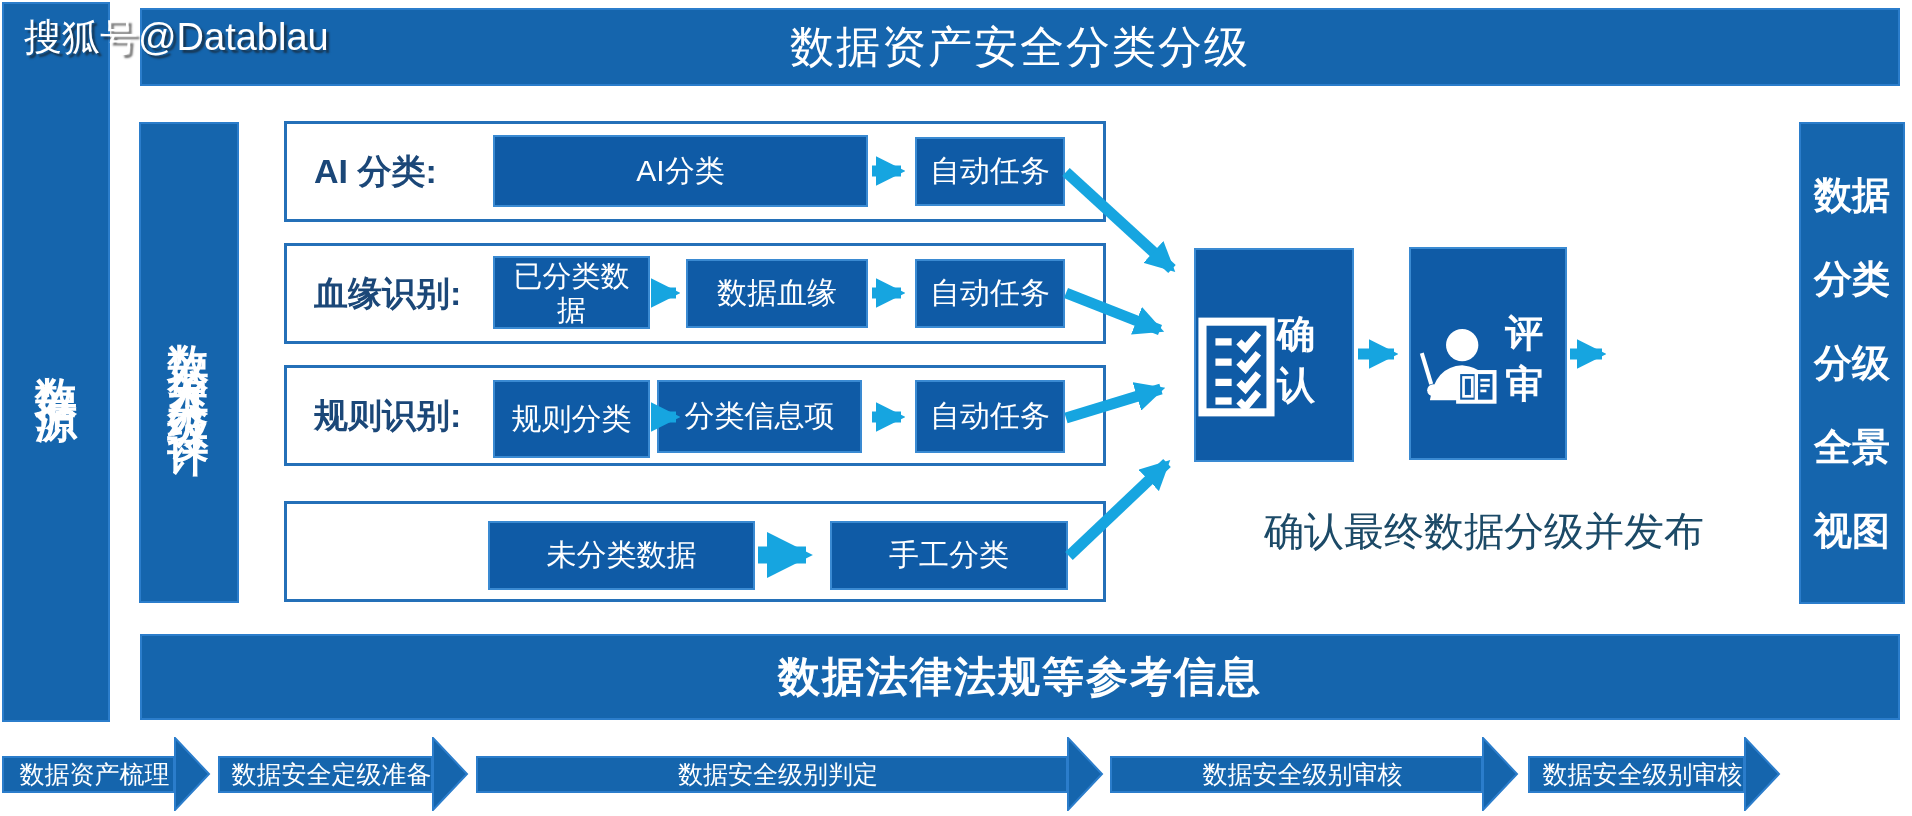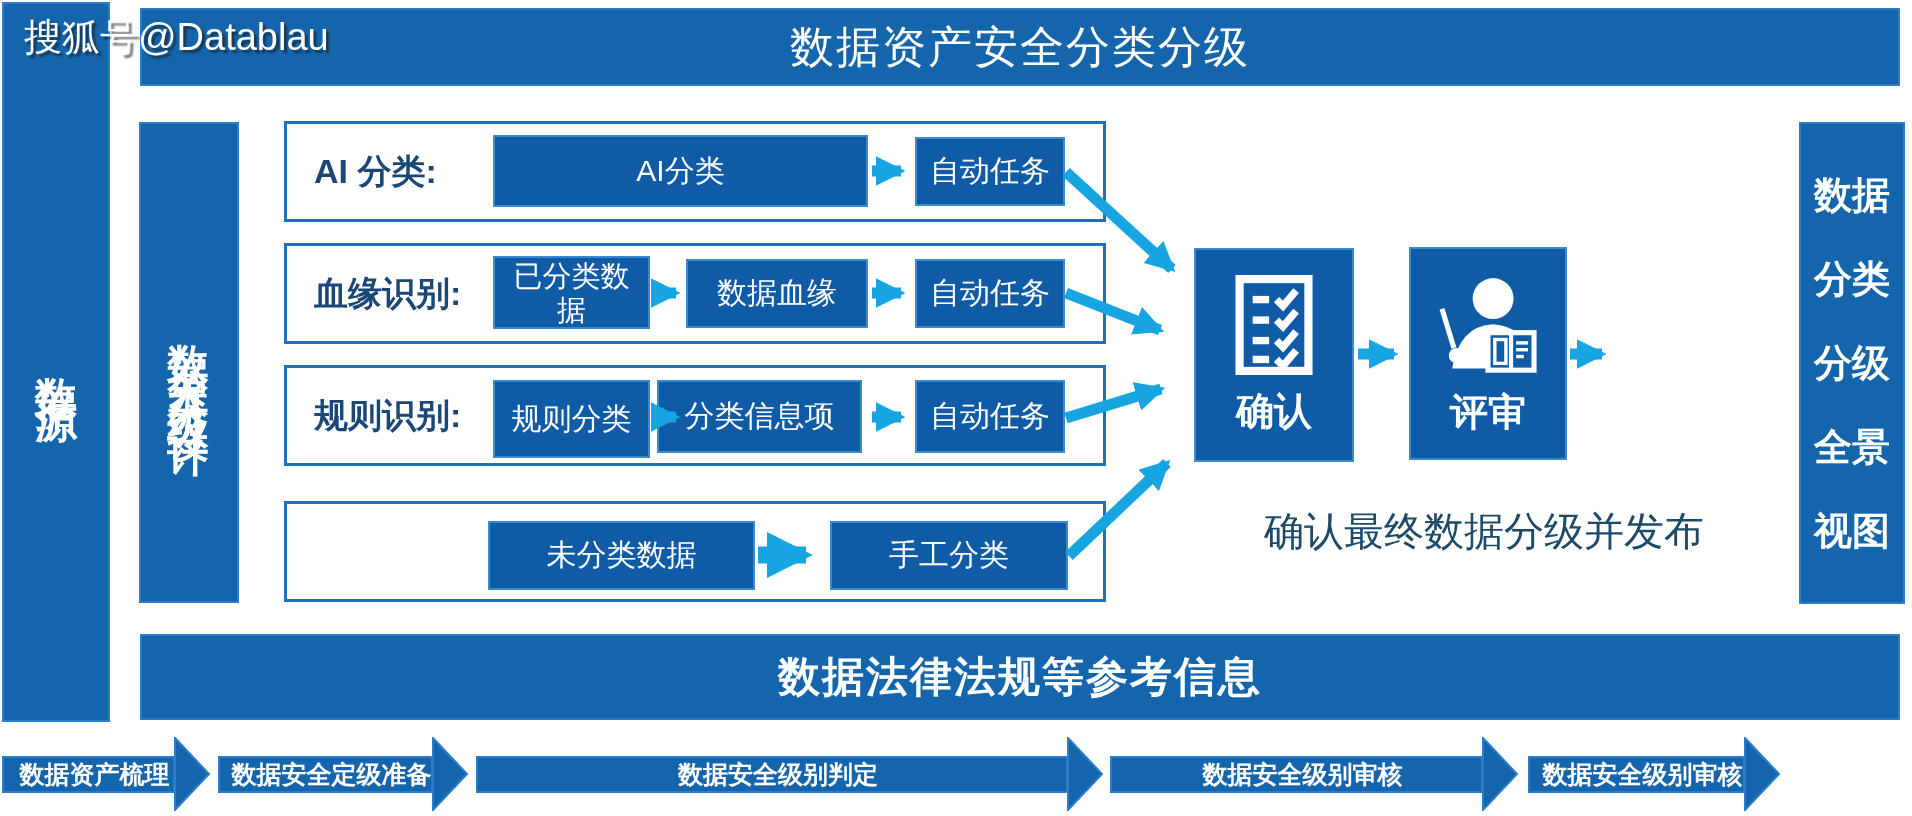--- a/index.html
+++ b/index.html
@@ -60,39 +60,39 @@
     position:absolute;background:var(--box-fill);
     border:2px solid var(--box-border);box-sizing:border-box;
     color:var(--text-on-blue);display:flex;align-items:center;justify-content:center;
     text-align:center;font-size:30px;font-weight:400;
   }
   .sbox .wrap{width:130px;line-height:34px;}
 
   .stage-box{
     position:absolute;background:var(--box-fill);
     border:2px solid var(--box-border);box-sizing:border-box;
-    color:var(--text-on-blue);display:flex;flex-direction:column;align-items:center;
+    color:var(--text-on-blue);display:flex;flex-direction:row;align-items:center;
   }
   .stage-box .icon{margin-top:24px;}
   .stage-box .stage-label{font-size:38px;font-weight:bold;margin-top:10px;}
 
   .note{
     position:absolute;left:1184px;top:504px;width:600px;
     text-align:center;font-size:40px;color:var(--note-text);white-space:nowrap;
   }
 
   .bottom-bar{left:140px;top:634px;width:1760px;height:86px;
     display:flex;align-items:center;justify-content:center;}
   .bottom-bar .title{font-size:42px;font-weight:bold;letter-spacing:2px;}
 
   .chev-rect{
     position:absolute;top:756px;height:37px;
     background:var(--bar-fill);border:2px solid var(--bar-border);box-sizing:border-box;
     color:var(--text-on-blue);display:flex;align-items:center;justify-content:center;
-    font-size:25px;font-weight:bold;white-space:nowrap;padding-left:12px;
+    font-size:25px;font-weight:normal;white-space:nowrap;padding-left:12px;
   }
   .chev-tri{position:absolute;top:737px;width:37px;height:74px;}
 
   .overlay{position:absolute;left:0;top:0;z-index:5;pointer-events:none;}
 </style>
 </head>
 <body>
 
 <div class="canvas">
 

